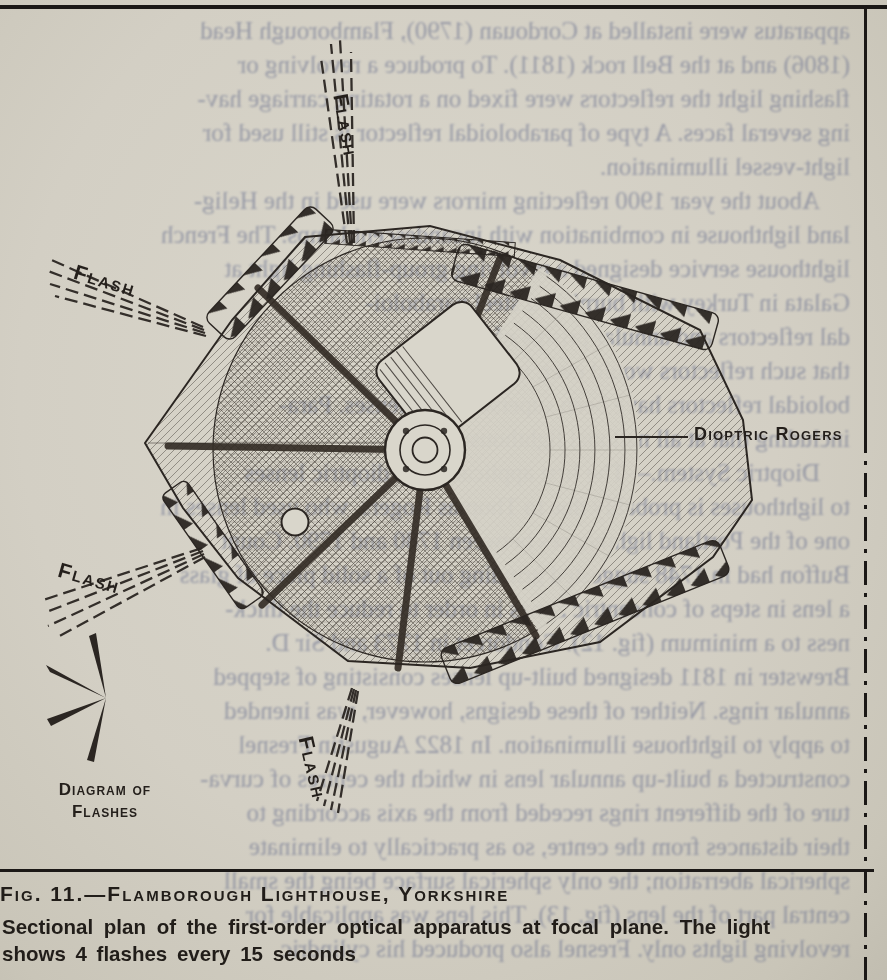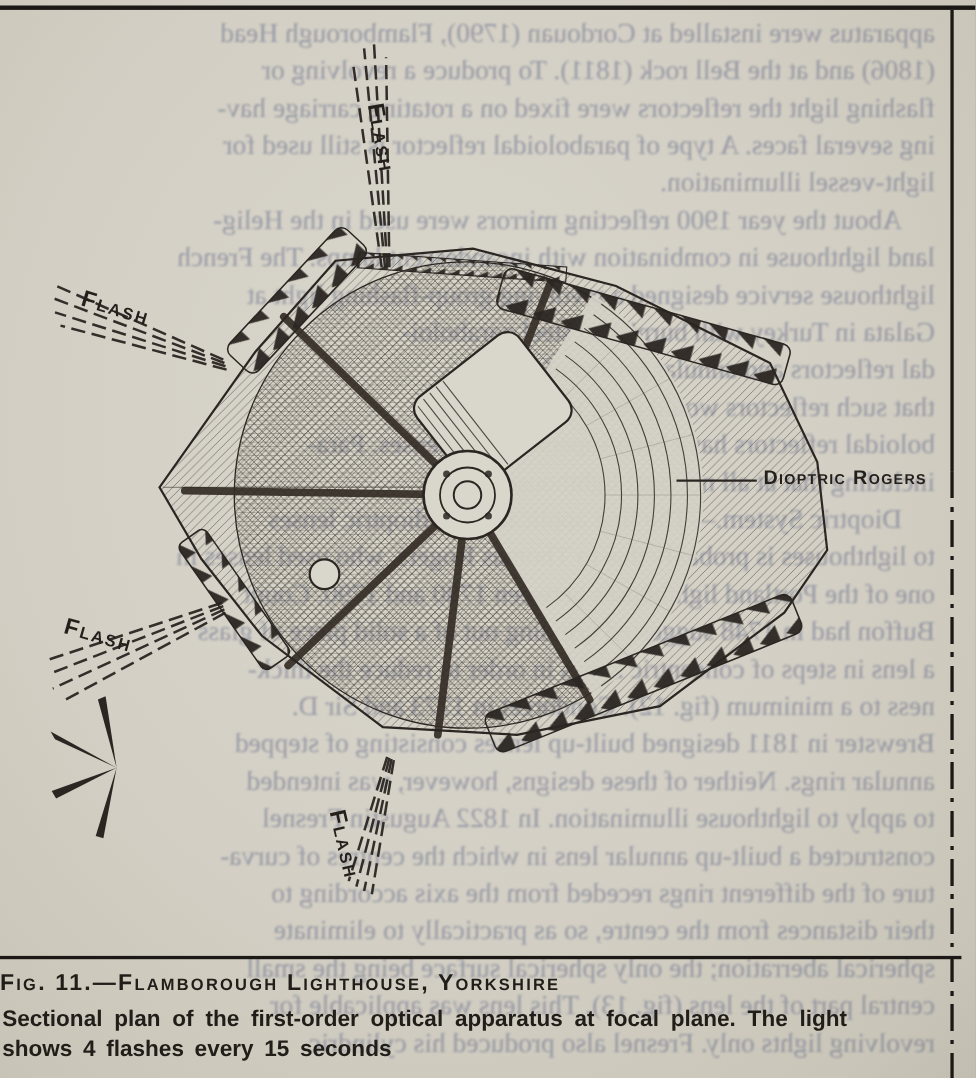--- a/index.html
+++ b/index.html
@@ -225,18 +225,22 @@
     </g>
 
     <line x1="615" y1="437" x2="688" y2="437" stroke="#2b2622" stroke-width="2"></line>
   </svg>
 
   <div class="lbl flash" id="flash-top">Flash</div>
   <div class="lbl flash" id="flash-upper-left">Flash</div>
   <div class="lbl flash" id="flash-lower-left">Flash</div>
   <div class="lbl flash" id="flash-bottom">Flash</div>
   <div class="lbl" id="dioptric-label">Dioptric Rogers</div>
+  <div class="lbl" id="diagram-flashes-label">
+    <div>Diagram of</div>
+    <div>Flashes</div>
+  </div>
 
   <div class="cap" id="fig-line">Fig. 11.—Flamborough Lighthouse, Yorkshire</div>
   <div class="cap" id="desc-line1">Sectional plan of the first-order optical apparatus at focal plane. The light</div>
   <div class="cap" id="desc-line2">shows 4 flashes every 15 seconds</div>
 
 </div>
 
 </body></html>

